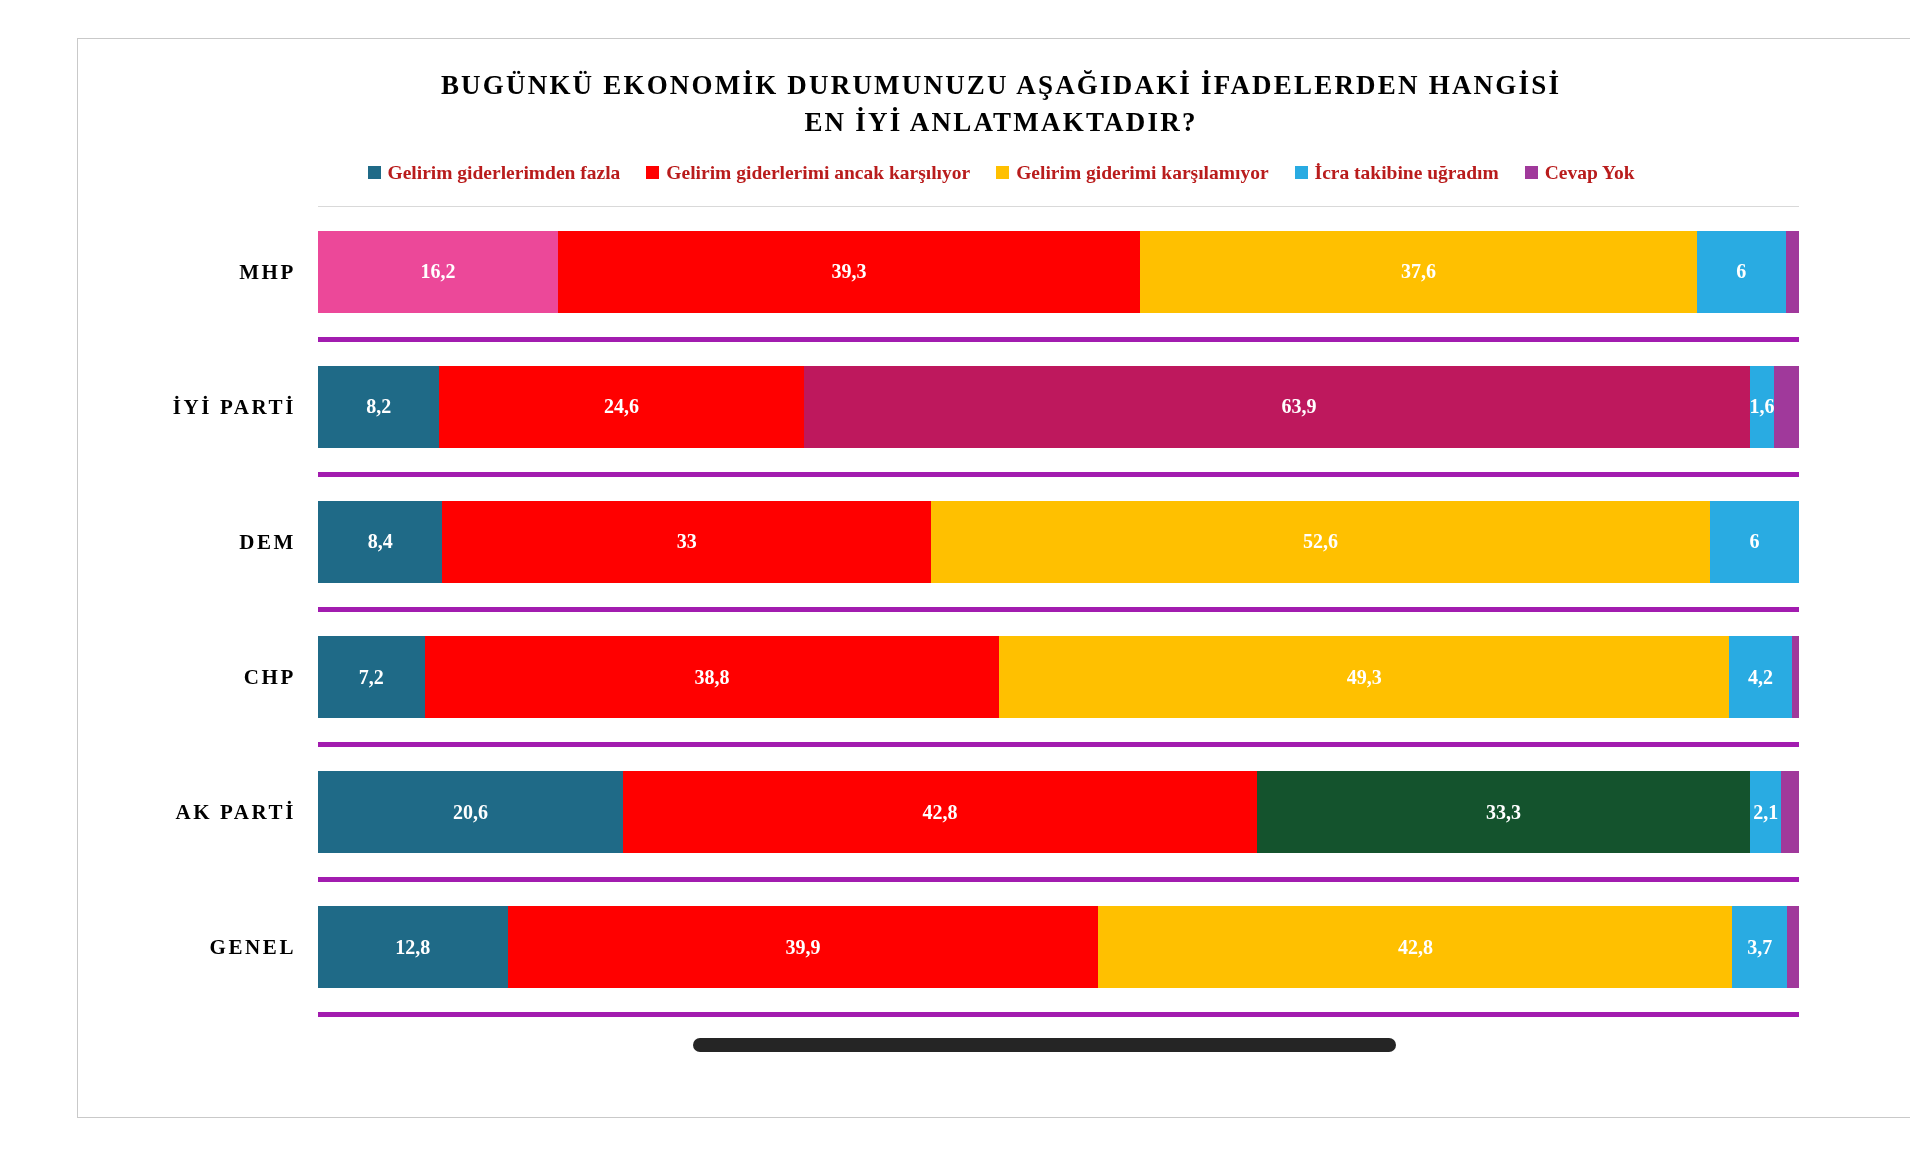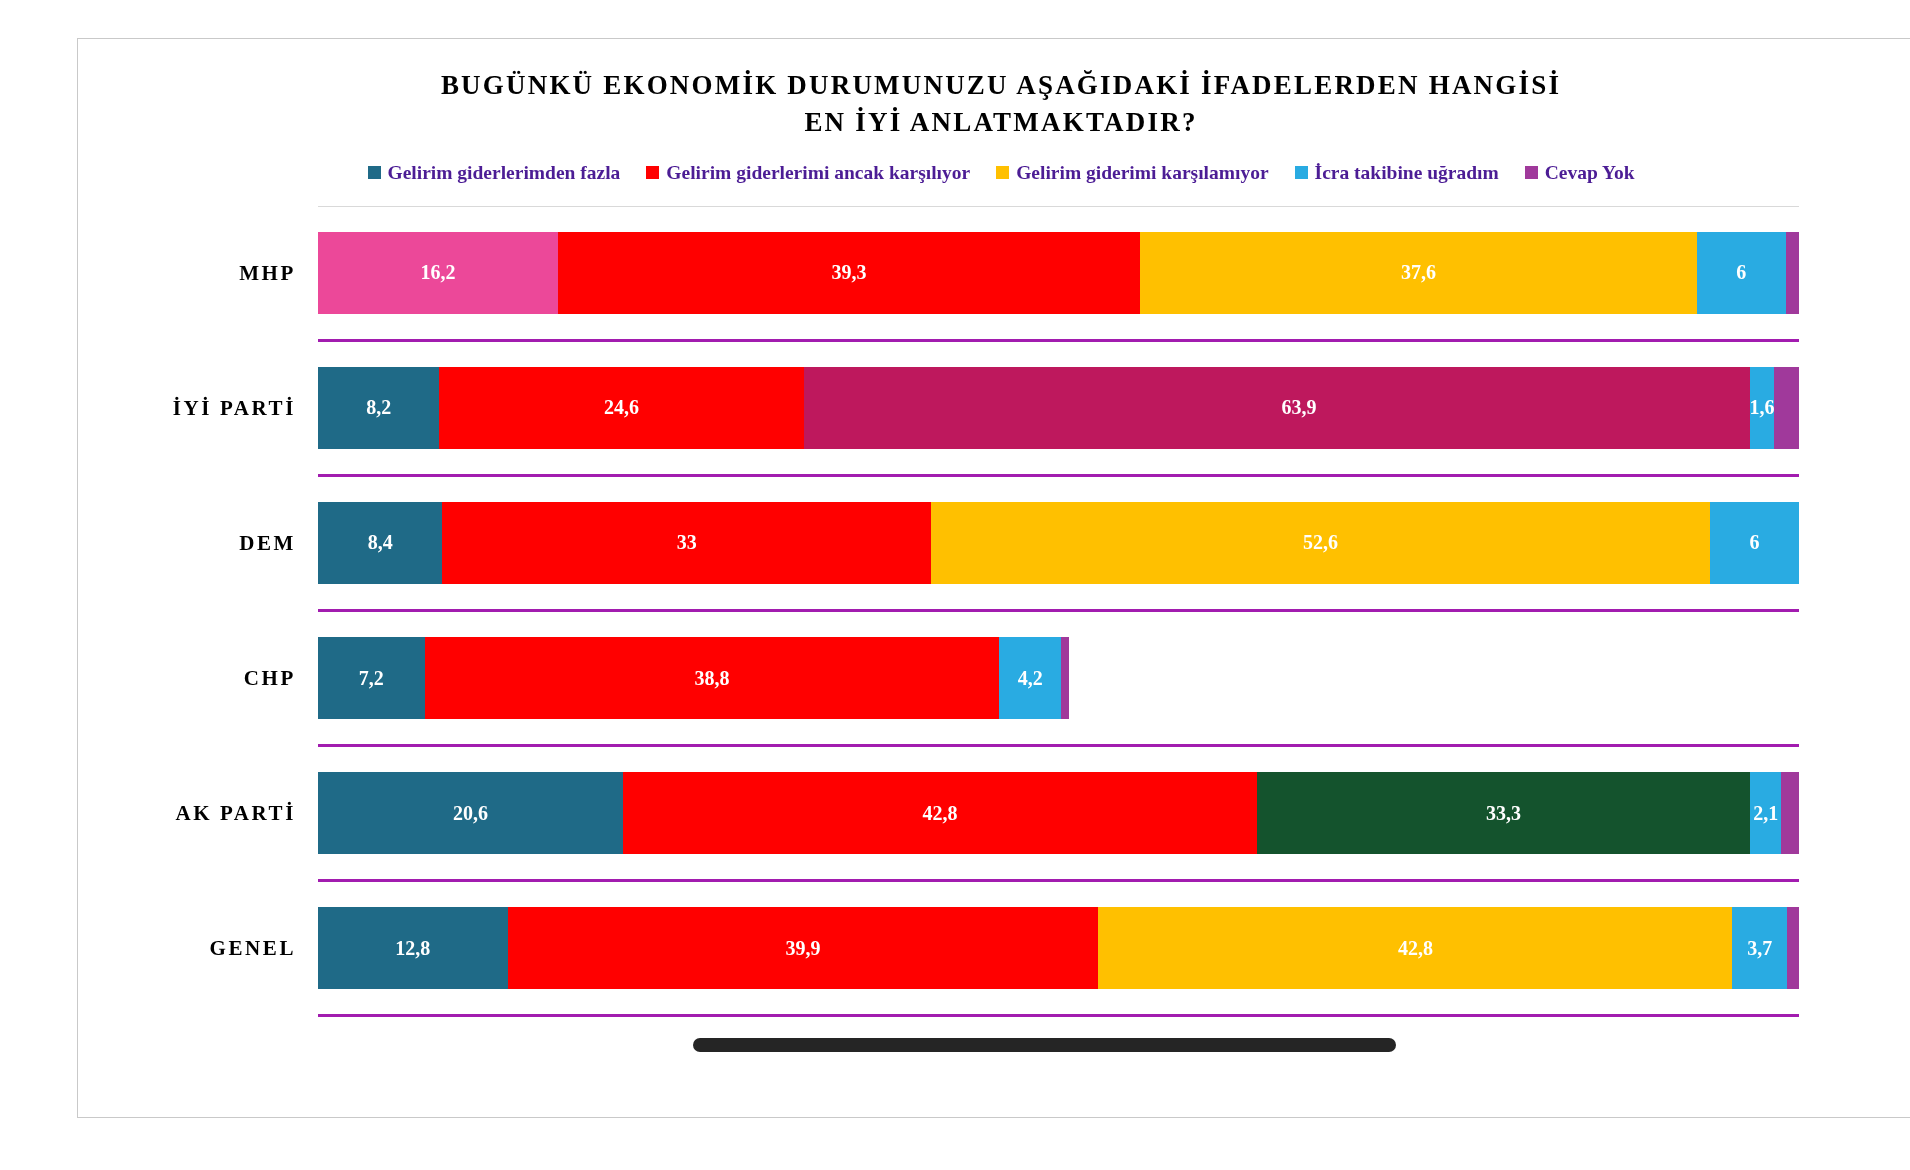--- a/index.html
+++ b/index.html
@@ -44,21 +44,21 @@
     gap: 26px;
     margin-top: 20px;
     flex-wrap: nowrap;
   }
   .legend-item {
     display: flex;
     align-items: center;
     gap: 7px;
     font-size: 19.5px;
     font-weight: bold;
-    color: #4c1d95;
+    color: #b91c1c;
     white-space: nowrap;
   }
   .legend-swatch {
     width: 13px;
     height: 13px;
     display: inline-block;
   }
   .plot {
     position: relative;
     margin: 22px 0 0 0;
@@ -71,21 +71,21 @@
     left: 240px;
     top: 0;
     right: 37px;
     bottom: 48px;
     border-top: 1px solid #d9d9d9;
     box-sizing: border-box;
   }
   .rowband {
     position: relative;
     box-sizing: border-box;
-    border-bottom: 3px solid #a21caf;
+    border-bottom: 5px solid #a21caf;
     display: flex;
     align-items: center;
   }
   .cat-label {
     position: absolute;
     right: calc(100% + 22px);
     top: 50%;
     transform: translateY(-50%);
     font-size: 21px;
     font-weight: bold;
@@ -224,20 +224,23 @@
           </div>
           <div class="rowband" style="height: 16.6667%;">
             <div class="cat-label">CHP</div>
             <div class="bar">
               <div class="seg" style="background: rgb(31, 106, 135); width: 7.2%;">
                 <span>7,2</span>
               </div>
               <div class="seg" style="background: rgb(255, 0, 0); width: 38.8%;">
                 <span>38,8</span>
               </div>
+              <div class="seg" style="background: rgb(255, 192, 0); width: 49.3%;">
+                <span>49,3</span>
+              </div>
               <div class="seg" style="background: rgb(41, 171, 226); width: 4.2%;">
                 <span>4,2</span>
               </div>
               <div class="seg" style="background: rgb(160, 57, 155); width: 0.5%;">
                 <span></span>
               </div>
             </div>
           </div>
           <div class="rowband" style="height: 16.6667%;">
             <div class="cat-label">AK PARTİ</div>

